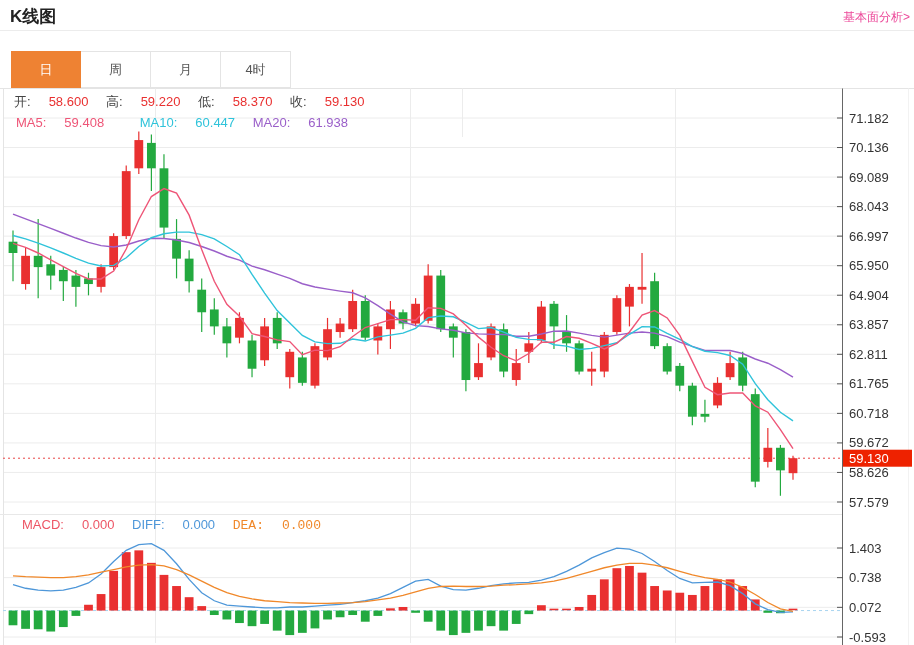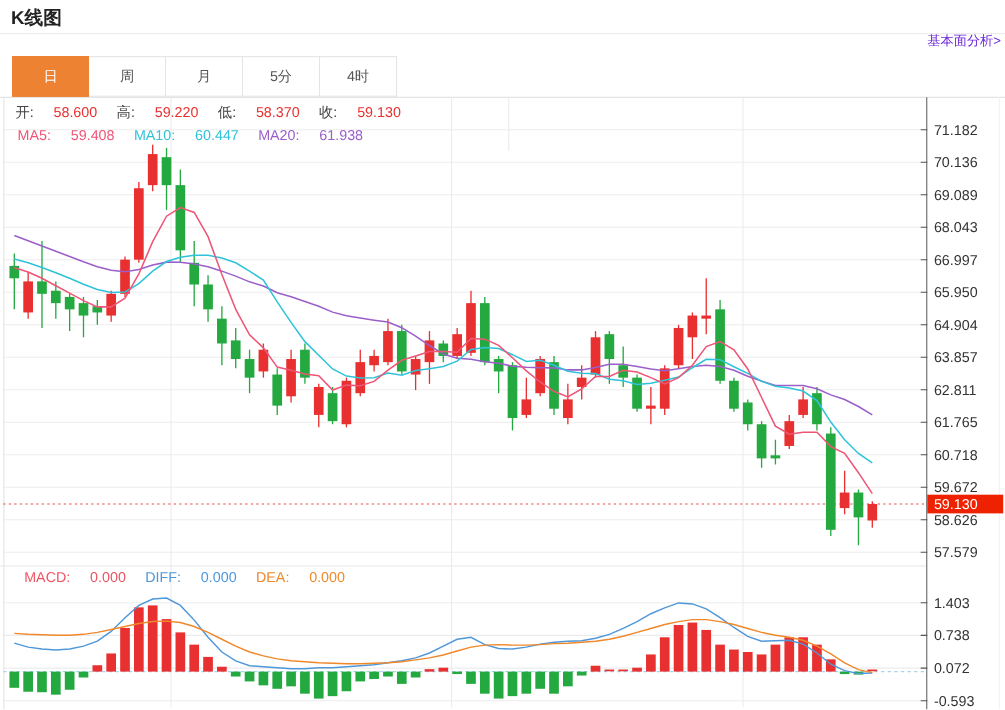--- a/index.html
+++ b/index.html
@@ -1,52 +1,51 @@
 <!DOCTYPE html>
 <html style="--up-red: #e93030; --down-green: #23a93f; --ma5: #ee5577; --ma10: #2fc3da; --ma20: #9a5fc9; --diff-blue: #4e97d9; --dea-orange: #f0882a; --macd-label: #ed5565; --value-red: #e93030; --tab-active-bg: #ee8233; --badge-bg: #ee2200; --dotted-line: #e94444; --zero-dash: #a8d4f0; --grid: #ececec; --axis-line: #666666; --text-dark: #333333;"><head>
 <meta charset="utf-8">
 <style>
   html,body{margin:0;padding:0;background:#fff;}
   body{width:914px;height:645px;position:relative;overflow:hidden;
        font-family:"Liberation Sans","DejaVu Sans",sans-serif;}
   .hdr-title{position:absolute;left:10px;top:5px;font-size:17px;font-weight:bold;color:#222;margin:0;z-index:3;text-align:center;}
-  .fund-link{position:absolute;right:4px;top:9px;font-size:12px;color:#6d28d9;text-decoration:none;z-index:3;margin-top:20px;}
+  .fund-link{position:absolute;right:4px;top:9px;font-size:12px;color:#ec4899;text-decoration:none;z-index:3;}
   .top-rule{position:absolute;left:0;top:30px;width:914px;height:0;border-top:1px solid #ececec;}
   .tabbar{position:absolute;left:11px;top:51px;display:flex;z-index:3;}
   .tab{width:70px;height:37px;line-height:36px;text-align:center;font-size:13px;color:#555;
        background:#fff;border:1px solid #e4e4e4;border-left:none;box-sizing:border-box;cursor:pointer;}
   .tab:first-child{border-left:1px solid #e4e4e4;}
   .tab.active{background:var(--tab-active-bg,#ee8233);border-color:var(--tab-active-bg,#ee8233);color:#fff;}
   svg#chart{position:absolute;left:0;top:0;z-index:1;}
   .inforow{position:absolute;z-index:2;font-size:13px;white-space:nowrap;}
   .inforow .lbl{color:#444;}
   .inforow .val{margin-left:18px;margin-right:14px;}
   .row-ohlc{left:14px;top:93px;}
   .row-ma{left:16px;top:115px;}
   .row-macd{left:22px;top:517px;}
   .c-red{color:var(--value-red,#e93030);}
   .c-ma5{color:var(--ma5,#ee5577);}
-  .c-ma10{color:var(--ma10,#2fc3da);}
+  .c-ma10{color:var(--ma10,#2fc3da);margin-left:18px;}
   .c-ma20{color:var(--ma20,#9a5fc9);}
   .c-macd{color:var(--macd-label,#ed5565);}
   .c-diff{color:var(--diff-blue,#4e97d9);}
-  .c-dea{color:var(--dea-orange,#f0882a);}
+  .c-dea{color:var(--dea-orange,#f0882a);font-family:Liberation Mono, monospace;}
 </style>
 </head>
 <body>
 
 <h1 class="hdr-title">K线图</h1>
 <a class="fund-link" href="#">基本面分析&gt;</a>
 <div class="top-rule"></div>
 
 <div class="tabbar">
     <div class="tab active">日</div>
     <div class="tab">周</div>
     <div class="tab">月</div>
-    <div class="tab">5分</div>
     <div class="tab">4时</div>
   </div>
 
 <svg id="chart" width="914" height="645">
     <line x1="0" y1="88.5" x2="914" y2="88.5" stroke="#e4e4e4"></line>
     <line x1="3" y1="118" x2="842" y2="118" stroke="#ececec"></line>
     <line x1="3" y1="147.52760420495497" x2="842" y2="147.52760420495497" stroke="#ececec"></line>
     <line x1="3" y1="177.08343747702722" x2="842" y2="177.08343747702722" stroke="#ececec"></line>
     <line x1="3" y1="206.6110416819818" x2="842" y2="206.6110416819818" stroke="#ececec"></line>
     <line x1="3" y1="236.13864588693676" x2="842" y2="236.13864588693676" stroke="#ececec"></line>

